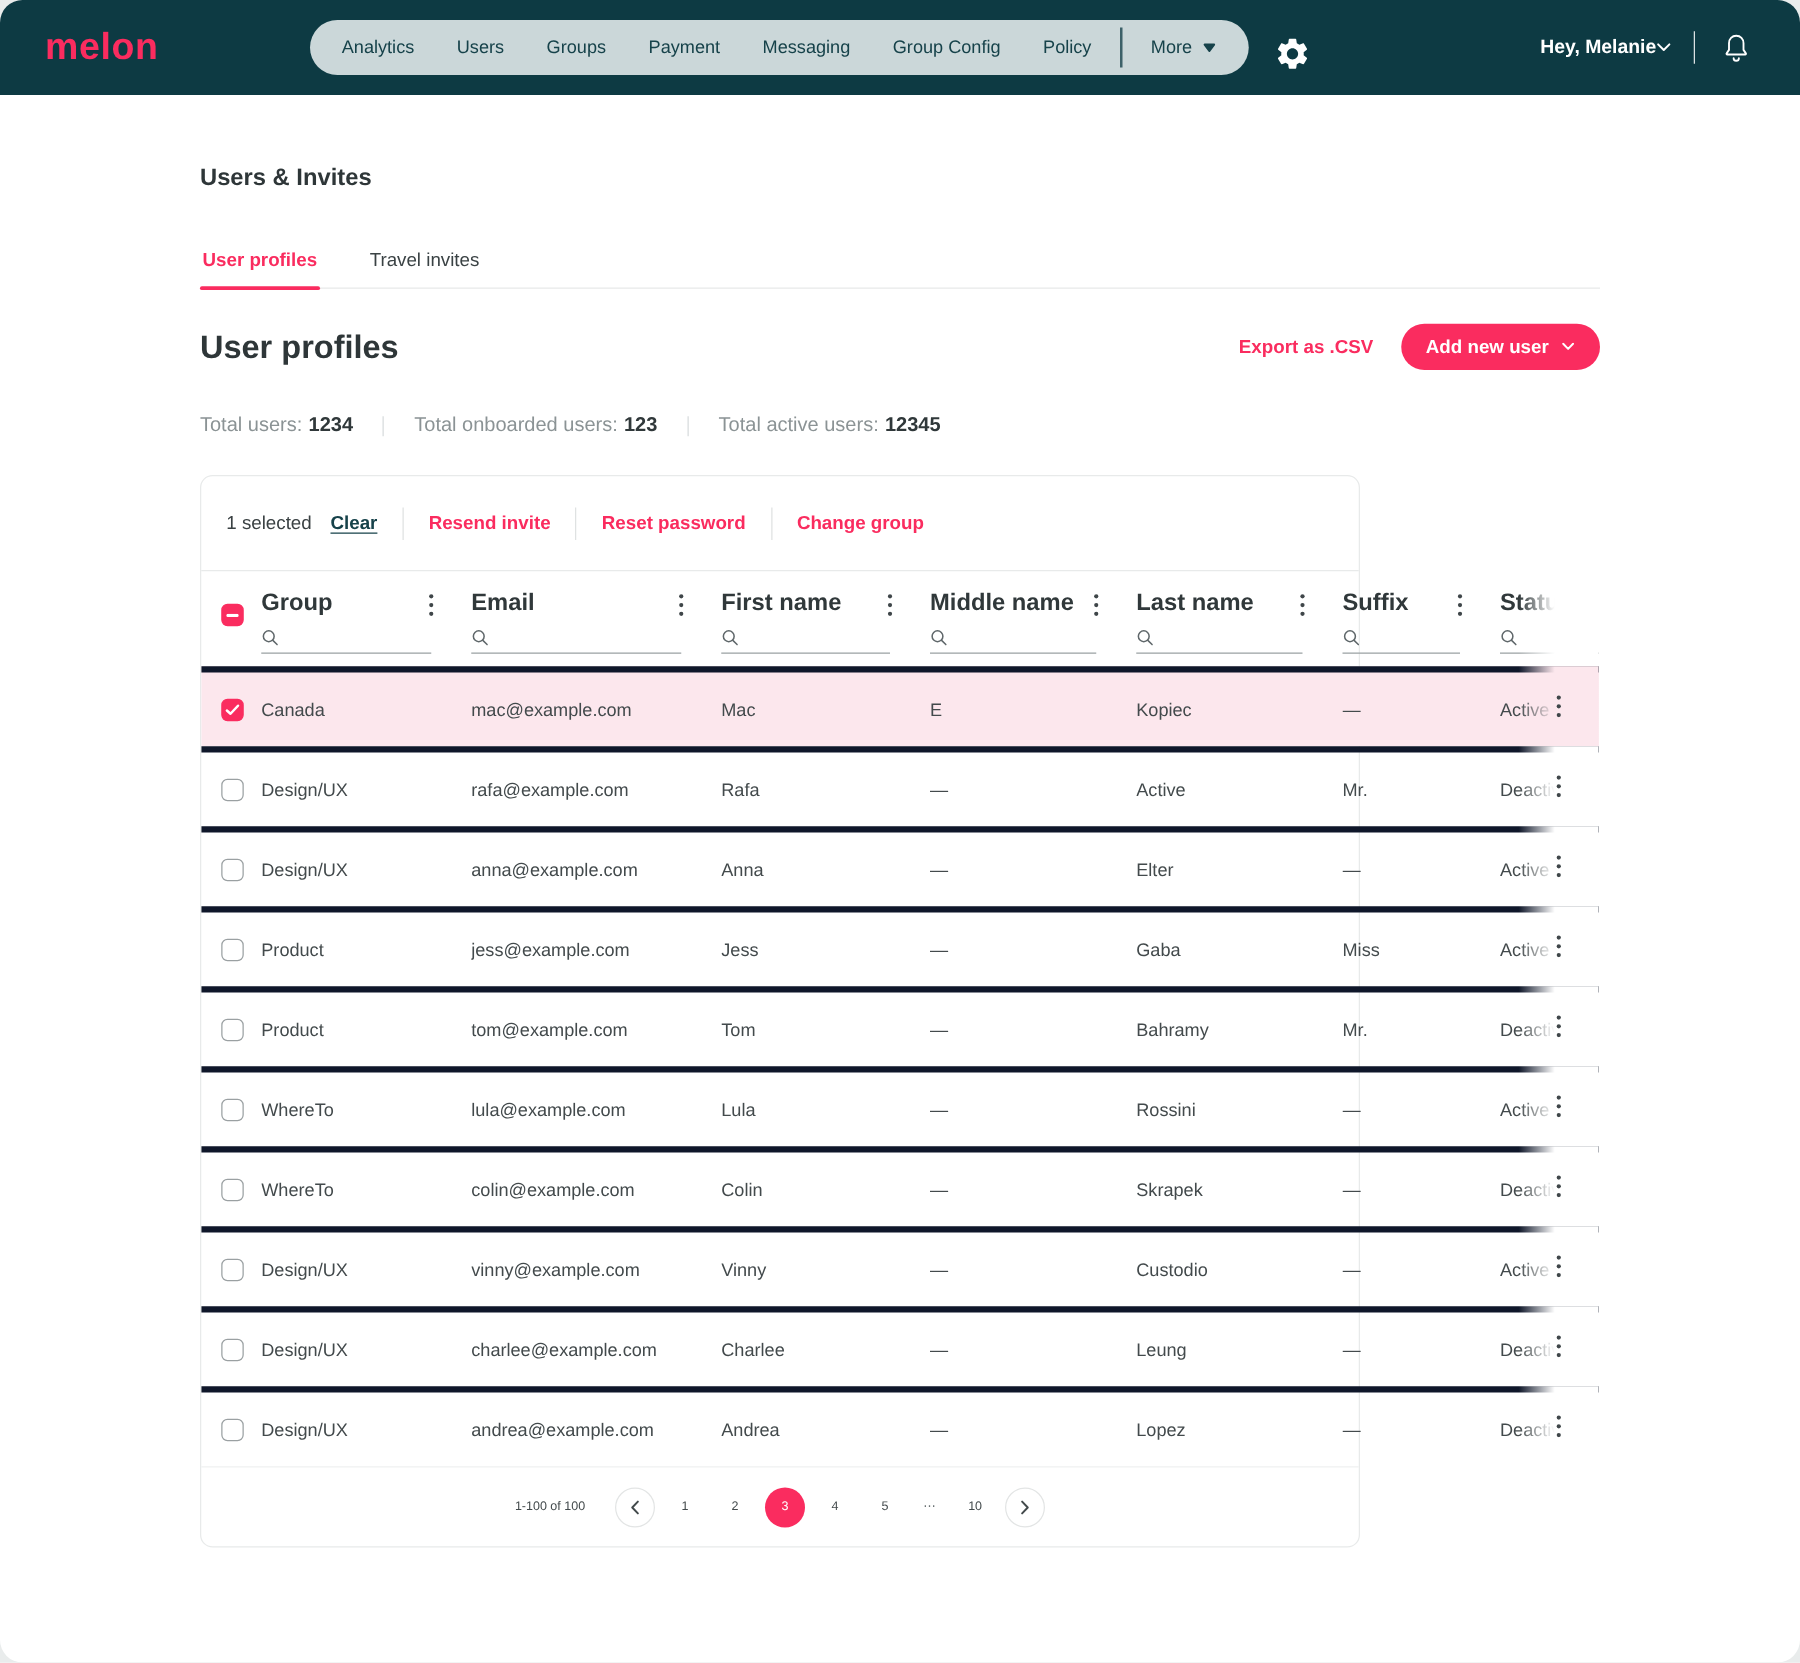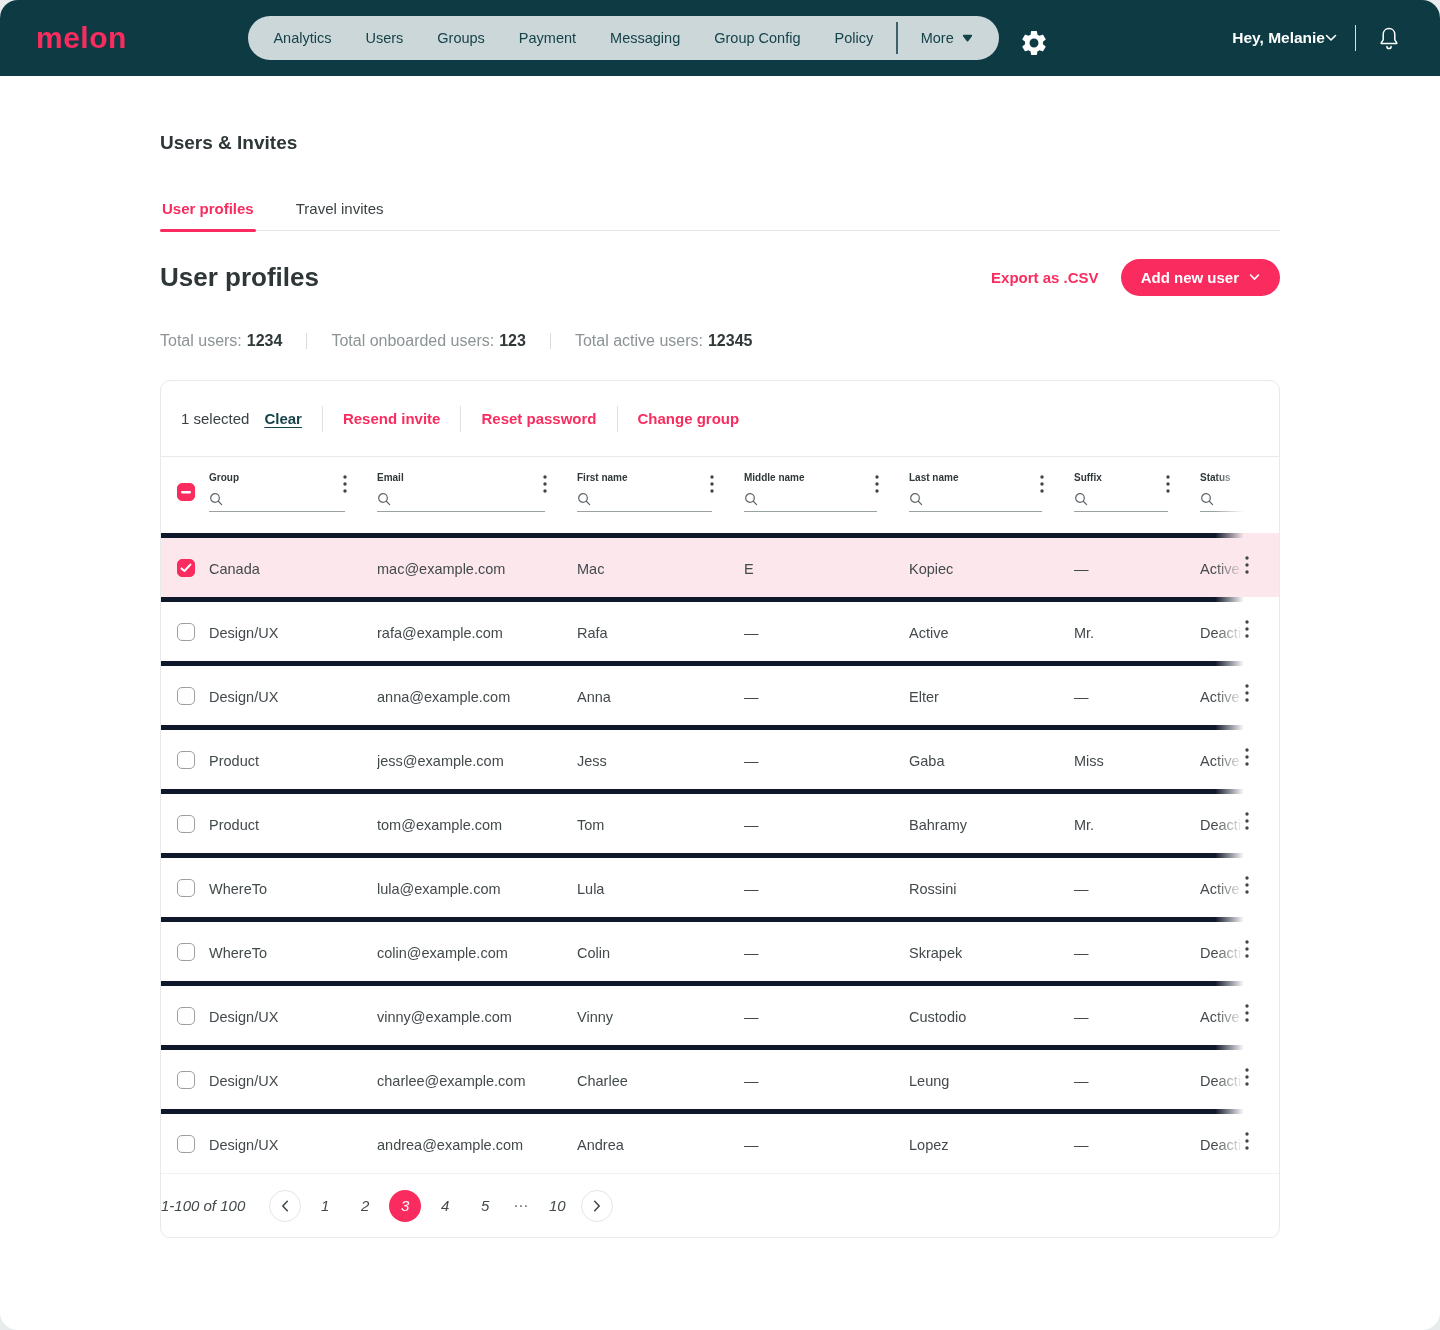--- a/index.html
+++ b/index.html
@@ -36,34 +36,34 @@
   .export-link { color:#FA2C5F; font-size:15px; font-weight:700; cursor:pointer; }
   .add-btn { background:#FA2C5F; color:#fff; border:none; font-family:inherit; font-size:15px; font-weight:700; height:37px; border-radius:19px; padding:0 20px; display:flex; align-items:center; gap:10px; cursor:pointer; }
 
   .stats { display:flex; align-items:center; margin-top:36px; font-size:16px; }
   .stat { display:flex; gap:5px; }
   .stat-label { color:#8B9395; }
   .stat-value { color:#30383A; font-weight:700; }
   .stat-divider { width:1px; height:16px; background:#D8DCDD; margin:0 24px; }
 
   
-  .card { margin-top:30px; width:1120px; border:1px solid #E8EAEA; border-radius:10px; background:#fff; }
+  .card { margin-top:30px; width:928px; border:1px solid #E8EAEA; border-radius:10px; background:#fff; }
 
   .sel-toolbar { height:76px; display:flex; align-items:center; padding:0 20px; border-bottom:1px solid #E8EAEA; font-size:15px; }
   .sel-count { color:#3A4143; }
   .clear-link { color:#16424A; font-weight:600; margin-left:15px; text-decoration:underline; text-underline-offset:3px; cursor:pointer; }
   .tb-divider { width:1px; height:26px; background:#DFE2E2; margin:0 20px; }
   .tb-action { color:#FA2C5F; font-weight:700; cursor:pointer; }
 
   .table-viewport { position:relative; width:1118px; overflow:hidden; }
   .thead, .trow { display:grid; grid-template-columns:48px 168px 200px 167px 165px 165px 126px 141px; width:1180px; }
 
   .thead { height:76px; }
   .hcell { position:relative; padding:15px 32px 0 0; }
-  .hcell .hlabel { font-size:10px; font-weight:700; color:#30383A; }
+  .hcell .hlabel { font-size:19px; font-weight:700; color:#30383A; }
   .hcell .kebab { position:absolute; top:16px; right:26px; cursor:pointer; padding:2px 4px; }
   .search-row { margin-top:3px; height:26px; border-bottom:1px solid #9AA1A3; display:flex; align-items:flex-end; gap:4px; padding-bottom:4px; }
   .search-row input { flex:1; min-width:0; border:none; outline:none; background:transparent; font-family:inherit; font-size:13px; color:#3a4143; }
   .cell-cb { display:flex; align-items:center; padding-left:16px; }
   .thead .cell-cb { align-items:flex-start; padding-top:26px; }
 
   .cb { width:18px; height:18px; border-radius:5px; border:1.5px solid #9aa0a2; background:#fff; display:flex; align-items:center; justify-content:center; cursor:pointer; flex:none; }
   .cb.checked, .cb.minus { background:#FA2C5F; border-color:#FA2C5F; }
 
   .trow { height:64px; border-top:5px solid #0f172a; }
@@ -72,21 +72,21 @@
 
   
   .overlay-col { position:absolute; top:0; right:0; width:64px; }
   .ov-head { height:76px; background:linear-gradient(90deg, rgba(255,255,255,0) 0, #fff 45%); }
   .ov-cell { height:64px; display:flex; align-items:center; justify-content:center;
              background:linear-gradient(90deg, rgba(255,255,255,0) 0, #fff 45%); }
   .ov-cell.selected { background:linear-gradient(90deg, rgba(252,231,237,0) 0, #FCE7ED 45%); }
   .row-kebab { padding:6px 8px; cursor:pointer; display:flex; }
 
   
-  .pagination { height:64px; border-top:1px solid #F0F1F1; display:flex; align-items:center; justify-content:flex-start; gap:8px; font-size:15px; color:#434A4C;font-style:italic; }
+  .pagination { height:64px; border-top:1px solid #F0F1F1; display:flex; align-items:center; justify-content:center; gap:8px; font-size:10px; color:#434A4C; }
   .range-text { margin-right:16px; }
   .pg-circle { width:32px; height:32px; border-radius:50%; border:1px solid #E3E5E5; background:#fff; display:flex; align-items:center; justify-content:center; cursor:pointer; }
   .pg-num { width:32px; height:32px; border-radius:50%; display:flex; align-items:center; justify-content:center; cursor:pointer; }
   .pg-num.active { background:#FA2C5F; color:#fff; }
   .pg-ellipsis { width:24px; text-align:center; color:#6c7375; letter-spacing:1px; cursor:default; }
 </style>
 </head>
 <body>
 
 <div class="screen">

